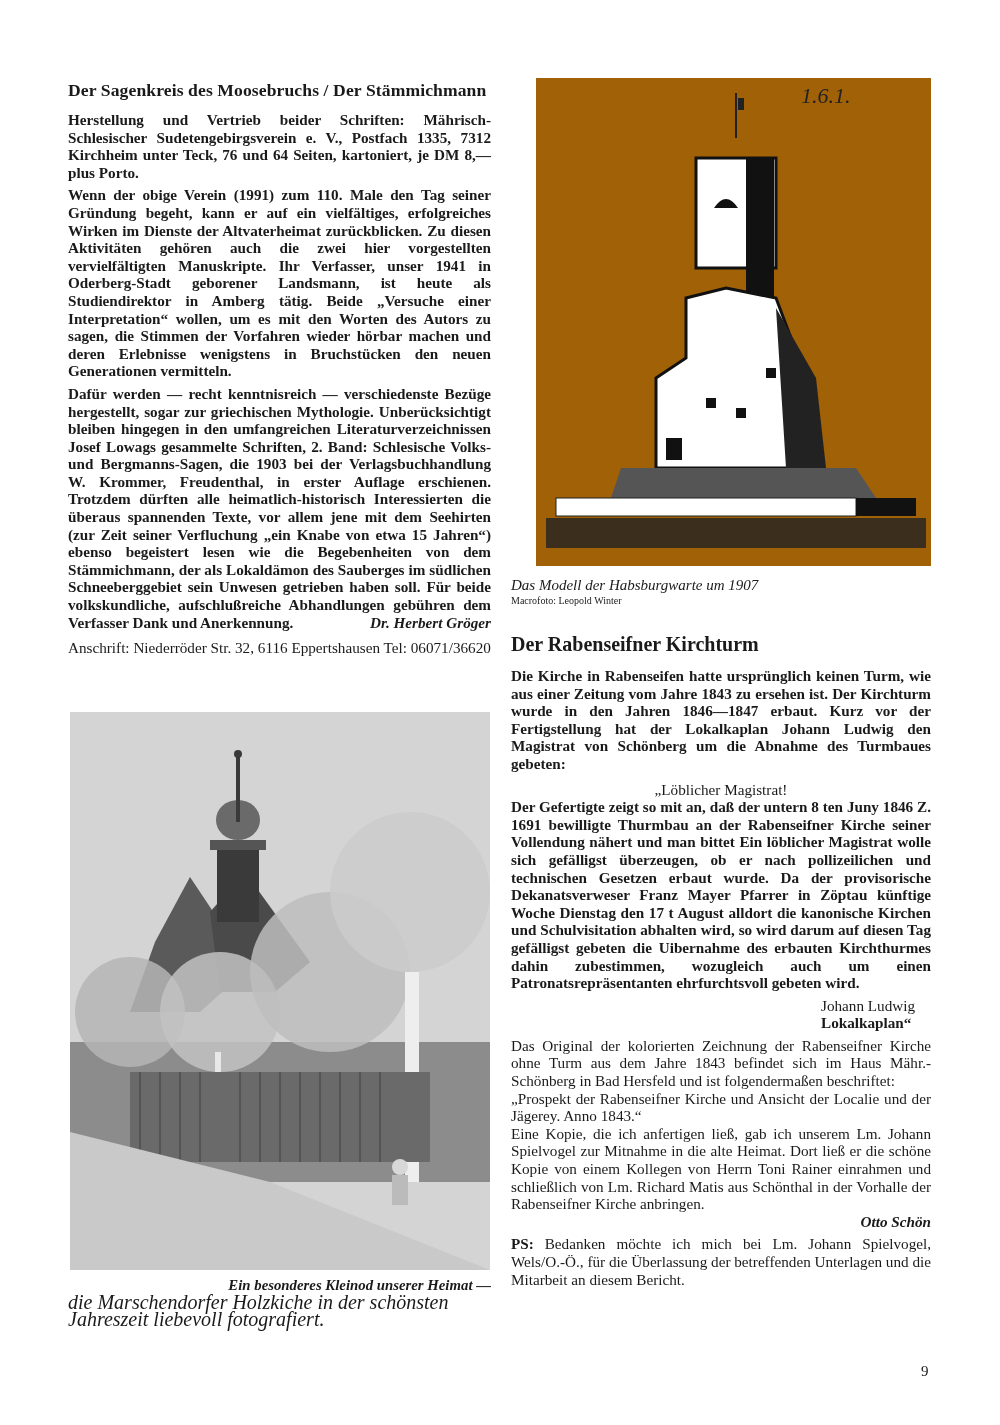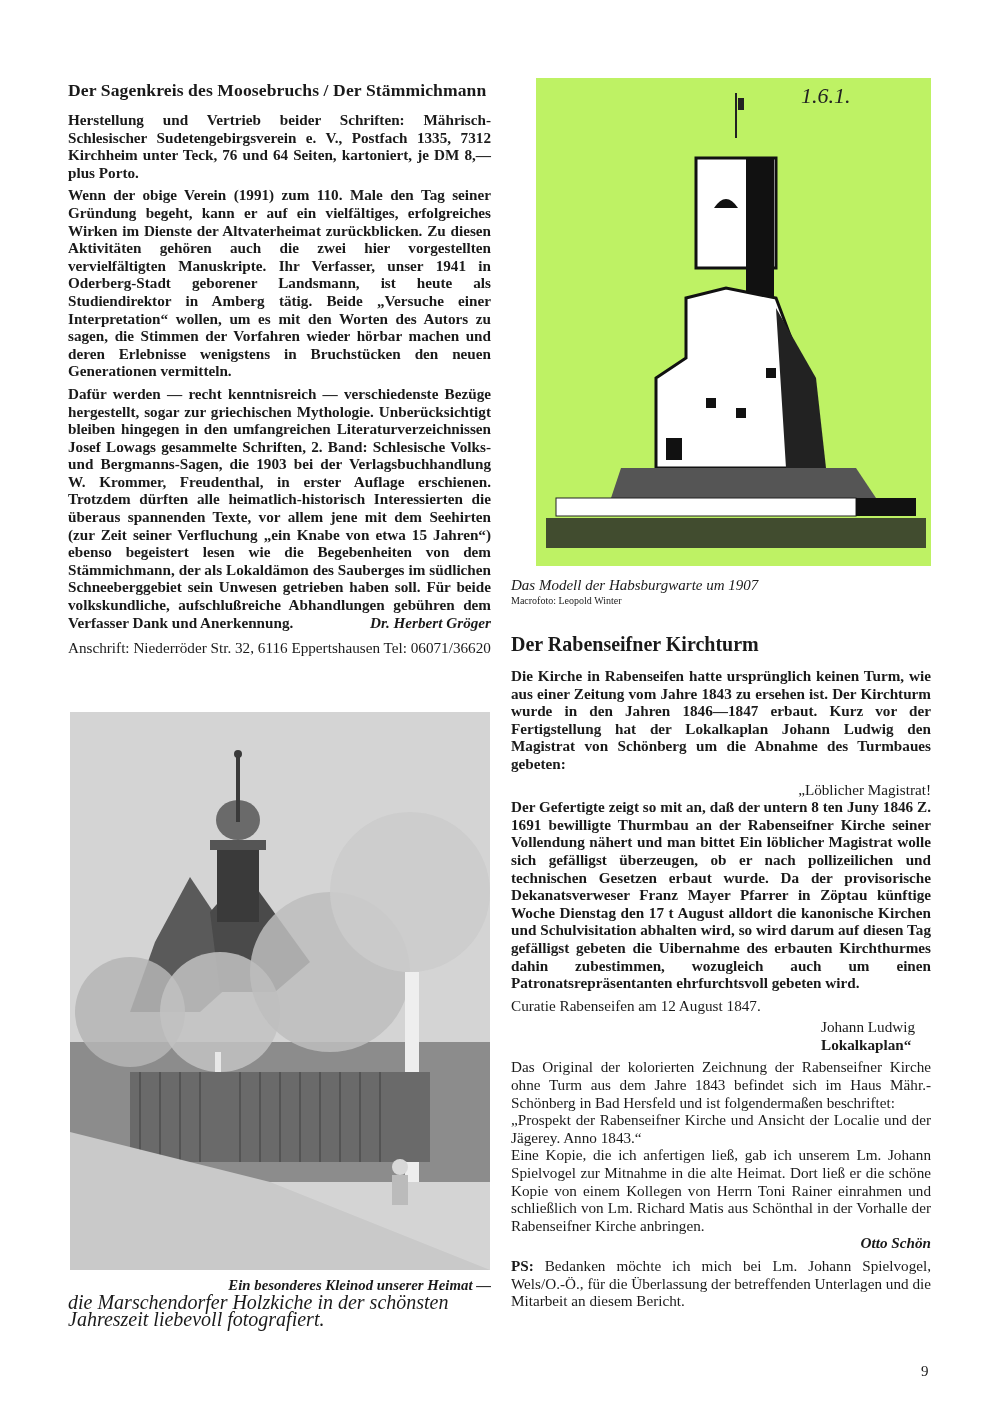--- a/index.html
+++ b/index.html
@@ -15,31 +15,31 @@
     .title { font-weight: bold; font-size: 17.6px; margin-bottom: 10px; letter-spacing: 0.1px; }
     .sign { font-style: italic; float: right; }
     .address { text-align: justify; margin-top: 8px; }
     .photo-left {
       position: absolute; left: 70px; top: 712px; width: 420px; height: 558px;
       background: linear-gradient(180deg, #d8d8d8 0%, #c8c8c8 45%, #8a8a8a 70%, #6f6f6f 82%, #b8b8b8 100%);
       overflow: hidden;
     }
     .photo-right {
       position: absolute; left: 536px; top: 78px; width: 395px; height: 488px;
-      background: #bef264; overflow: hidden;
+      background: #a16207; overflow: hidden;
     }
     .caption-left { position: absolute; left: 68px; top: 1277px; width: 423px; }
     .caption-left .c1 { text-align: right; font-weight: bold; font-style: italic; font-size: 14.8px; }
     .caption-left .c2 { font-style: italic; font-size: 20px; line-height: 17px; }
     .caption-right { position: absolute; left: 511px; top: 577px; width: 420px; }
     .caption-right .c1 { font-style: italic; font-size: 15px; }
     .caption-right .c2 { text-align: left; font-size: 10px; margin-top: 1px; }
     .h2 { position: absolute; left: 511px; top: 633px; width: 420px; font-weight: bold; font-size: 20px; }
     .right-text { position: absolute; left: 511px; top: 667px; width: 420px; }
-    .center { text-align: right; }
+    .center { text-align: center; }
     .right-block { padding-left: 310px; text-align: left; }
     .right-sign { text-align: right; font-style: italic; }
     .ps-label { font-weight: bold; }
     .page-number { position: absolute; left: 921px; top: 1363px; font-size: 15px; }
     svg { display: block; }
   </style>
 </head>
 <body>
 
 <div class="col-left">
@@ -125,21 +125,20 @@
 <div class="caption-right">
   <div class="c1">Das Modell der Habsburgwarte um 1907</div>
   <div class="c2">Macrofoto: Leopold Winter</div>
 </div>
 
 <div class="h2">Der Rabenseifner Kirchturm</div>
 <div class="right-text">
   <p class="para">Die Kirche in Rabenseifen hatte ursprünglich keinen Turm, wie aus einer Zeitung vom Jahre 1843 zu ersehen ist. Der Kirchturm wurde in den Jahren 1846—1847 erbaut. Kurz vor der Fertigstellung hat der Lokalkaplan Johann Ludwig den Magistrat von Schönberg um die Abnahme des Turmbaues gebeten:</p>
   <p class="center" style="margin-top:8px;">„Löblicher Magistrat!</p>
   <p class="para">Der Gefertigte zeigt so mit an, daß der untern 8 ten Juny 1846 Z. 1691 bewilligte Thurmbau an der Rabenseifner Kirche seiner Vollendung nähert und man bittet Ein löblicher Magistrat wolle sich gefälligst überzeugen, ob er nach pollizeilichen und technischen Gesetzen erbaut wurde. Da der provisorische Dekanatsverweser Franz Mayer Pfarrer in Zöptau künftige Woche Dienstag den 17 t August alldort die kanonische Kirchen und Schulvisitation abhalten wird, so wird darum auf diesen Tag gefälligst gebeten die Uibernahme des erbauten Kirchthurmes dahin zubestimmen, wozugleich auch um einen Patronatsrepräsentanten ehrfurchtsvoll gebeten wird.</p>
-  <p>Curatie Rabenseifen am 12 August 1847.</p>
   <p class="right-block" style="margin-top:4px;">Johann Ludwig</p>
   <p class="right-block para">Lokalkaplan“</p>
   <p>Das Original der kolorierten Zeichnung der Rabenseifner Kirche ohne Turm aus dem Jahre 1843 befindet sich im Haus Mähr.-Schönberg in Bad Hersfeld und ist folgendermaßen beschriftet:</p>
   <p>„Prospekt der Rabenseifner Kirche und Ansicht der Localie und der Jägerey. Anno 1843.“</p>
   <p>Eine Kopie, die ich anfertigen ließ, gab ich unserem Lm. Johann Spielvogel zur Mitnahme in die alte Heimat. Dort ließ er die schöne Kopie von einem Kollegen von Herrn Toni Rainer einrahmen und schließlich von Lm. Richard Matis aus Schönthal in der Vorhalle der Rabenseifner Kirche anbringen.</p>
   <p class="right-sign para">Otto Schön</p>
   <p><span class="ps-label">PS:</span><span> Bedanken möchte ich mich bei Lm. Johann Spielvogel, Wels/O.-Ö., für die Überlassung der betreffenden Unterlagen und die Mitarbeit an diesem Bericht.</span></p>
 </div>
 
 <div class="page-number">9</div>

